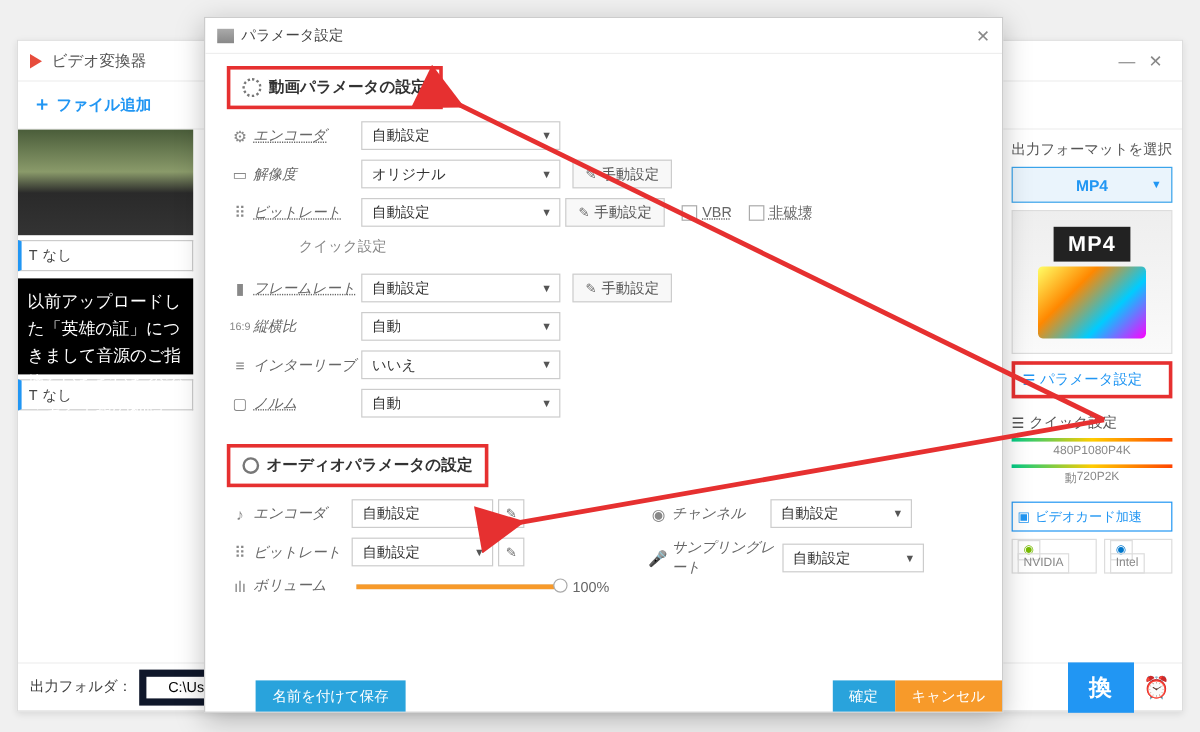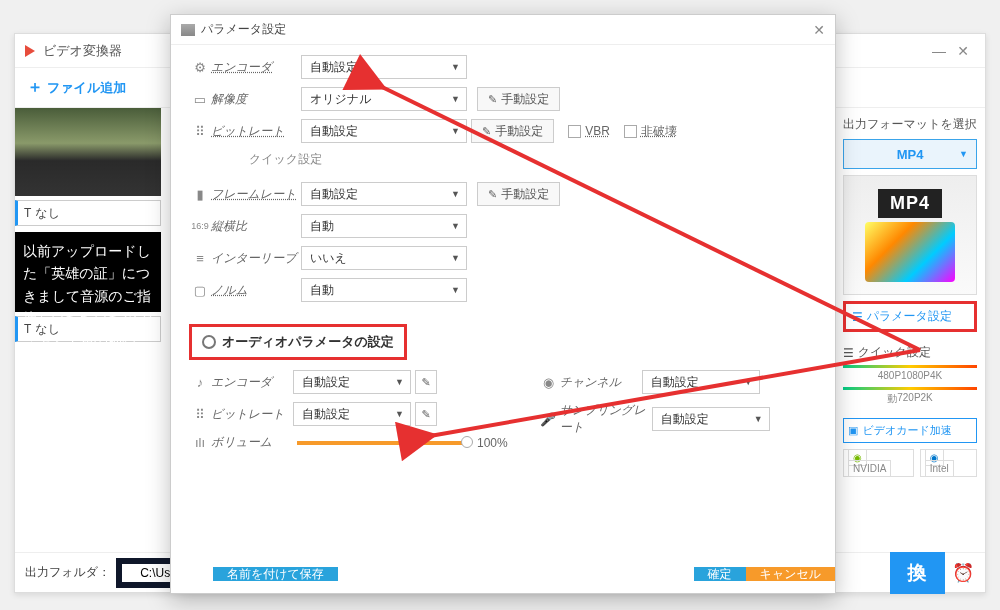--- a/index.html
+++ b/index.html
@@ -72,21 +72,21 @@
 .vol-fill { position: absolute; left: 0; top: 0; height: 4px; width: 100%; background: #f79a2a; }
 .vol-thumb { position: absolute; right: -6px; top: -5px; width: 12px; height: 12px; border: 1px solid #aaa; border-radius: 50%; background: #fff; }
 
 .audio-grid { display: flex; gap: 30px; }
 .audio-col { flex: 1; }
 .audio-col .sel { flex: 0 0 118px; }
 .audio-col .lbl { width: 82px; }
 .editicon { width: 22px; height: 24px; border: 1px solid #ccc; margin-left: 4px; display: flex; align-items: center; justify-content: center; font-size: 11px; color: #666; }
 
 .md-footer { position: absolute; bottom: 0; left: 0; right: 0; height: 26px; display: flex; justify-content: flex-end; }
-.md-footer .fbtn { height: 14px; padding: 0 14px; font-size: 12px; color: #fff; display: flex; align-items: center; cursor: pointer; }
+.md-footer .fbtn { height: 26px; padding: 0 14px; font-size: 12px; color: #fff; display: flex; align-items: center; cursor: pointer; }
 .fb-save { background: #29a3dc; margin-right: auto; margin-left: 42px; }
 .fb-ok { background: #29a3dc; text-align: right; }
 .fb-cancel { background: #f79a2a; }
 
 
 .arrow { position: absolute; pointer-events: none; }
 .arrow svg { overflow: visible; }
 
 .sep { height: 14px; }
 </style>
@@ -163,20 +163,24 @@
 </div>
 
 <div class="modal">
   <div class="md-title">
     <span class="md-title-icon"></span>
     <span>パラメータ設定</span>
     <span class="md-close">✕</span>
   </div>
   <div class="md-body">
     
+    <div class="md-section">
+      <span class="md-gear"></span>
+      <span>動画パラメータの設定</span>
+    </div>
 
     <div class="row">
       <span class="icn">⚙</span>
       <span class="lbl u">エンコーダ</span>
       <div class="sel">自動設定</div>
     </div>
     <div class="row">
       <span class="icn">▭</span>
       <span class="lbl">解像度</span>
       <div class="sel">オリジナル</div>

